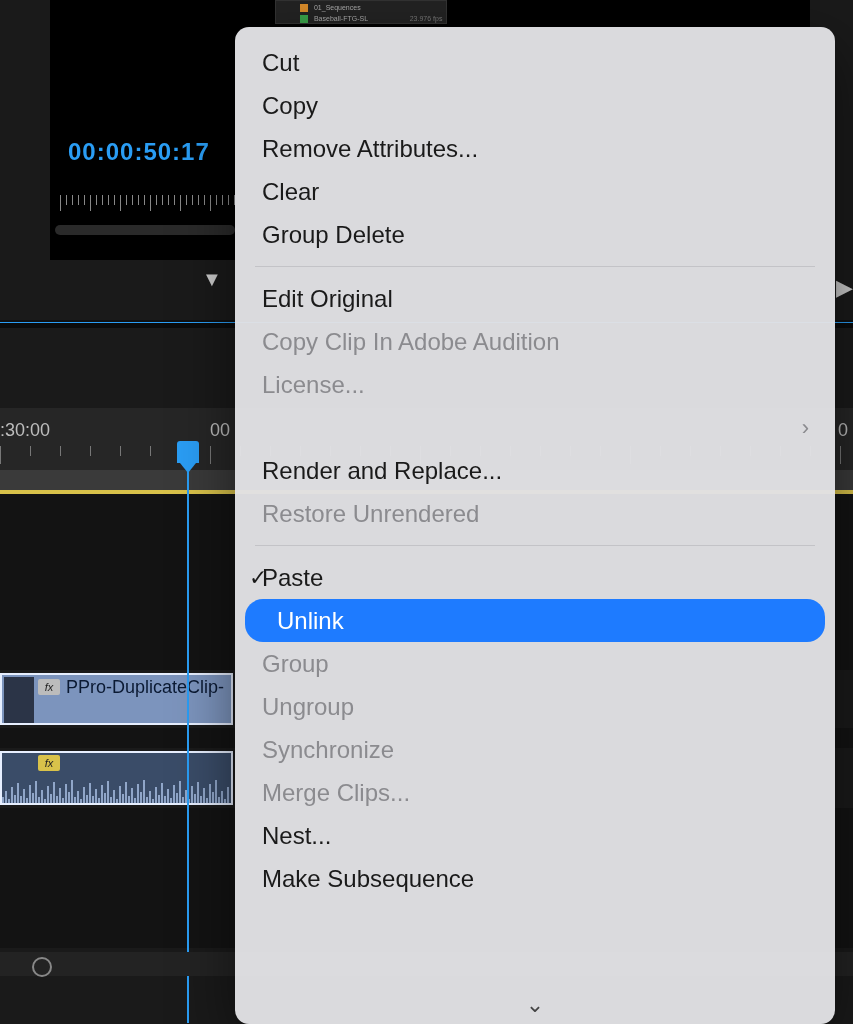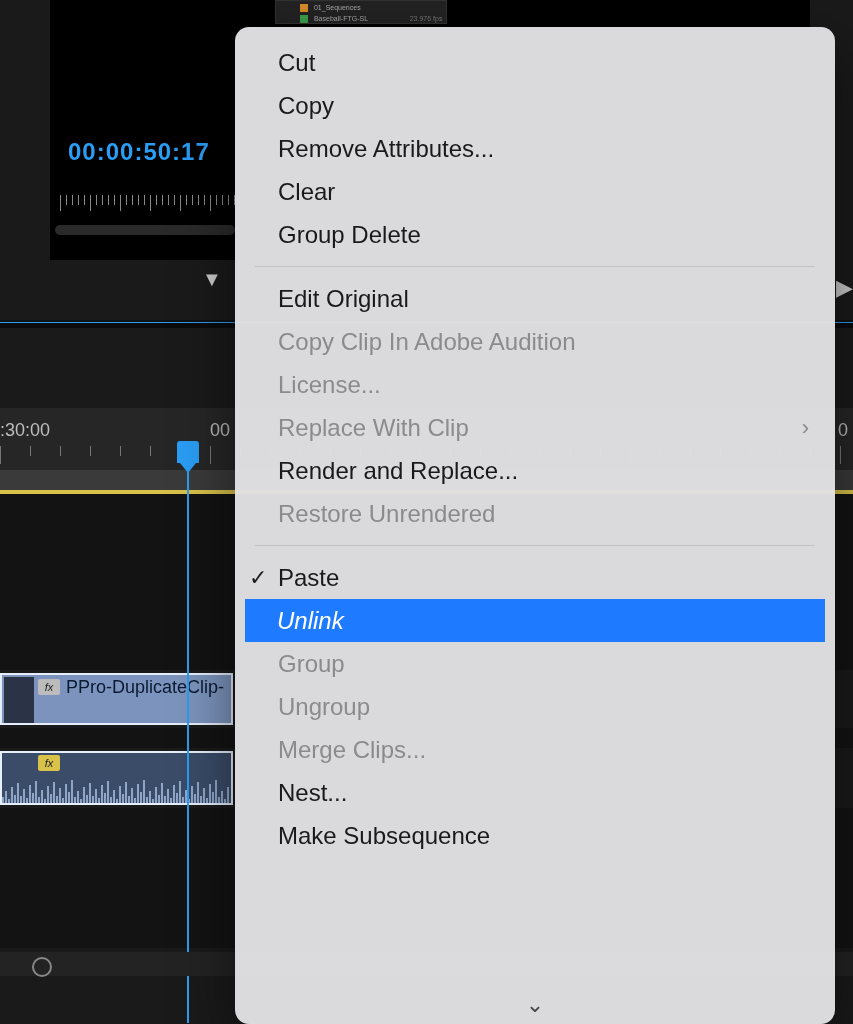--- a/index.html
+++ b/index.html
@@ -58,24 +58,24 @@
 
   .track-dark{position:absolute;left:0;width:853px;background:#131313;}
   .scroll-row{position:absolute;left:0;top:624px;width:853px;height:24px;background:#232323;}
   .scroll-knob{position:absolute;left:32px;top:629px;width:16px;height:16px;border:2px solid #888;border-radius:50%;}
 
   
   .ctx{position:absolute;left:235px;top:27px;width:600px;height:997px;
     background:rgba(225,225,228,0.97);border-radius:14px;
     box-shadow:0 20px 60px rgba(0,0,0,.5);padding-top:14px;box-sizing:border-box;
     overflow:hidden;}
-  .ctx .item{position:relative;height:43px;line-height:43px;padding-left:43px;
+  .ctx .item{position:relative;height:43px;line-height:43px;padding-left:27px;
     font-size:24px;color:#1a1a1a;}
   .ctx .item.disabled{color:#8b8b8f;}
-  .ctx .item.highlight{background:#1e7bff;color:#fff;border-radius:0;margin:0 10px;padding-left:32px;font-style:italic;}
+  .ctx .item.highlight{background:#1e7bff;color:#fff;border-radius:18px;margin:0 10px;padding-left:32px;}
   .ctx .sep{height:1px;background:#c3c3c7;margin:10px 20px;}
   .ctx .check{position:absolute;left:14px;top:0;font-size:22px;}
   .ctx .sub-arrow{position:absolute;right:26px;top:0;color:#8b8b8f;font-size:22px;}
   .ctx .more-chev{position:absolute;left:50%;bottom:6px;transform:translateX(-50%);
     color:#444;font-size:22px;}
 </style>
 </head>
 <body>
 
 <div class="app-bg">
@@ -276,26 +276,27 @@
   <div class="ctx" id="ctx">
       <div class="item"><span>Cut</span></div>
       <div class="item"><span>Copy</span></div>
       <div class="item"><span>Remove Attributes...</span></div>
       <div class="item"><span>Clear</span></div>
       <div class="item"><span>Group Delete</span></div>
       <div class="sep"></div>
       <div class="item"><span>Edit Original</span></div>
       <div class="item disabled"><span>Copy Clip In Adobe Audition</span></div>
       <div class="item disabled"><span>License...</span></div>
-      <div class="item disabled"><span>Replace With Clip</span><span class="sub-arrow">›</span></div>
+      <div class="item disabled"><span class="sub-arrow">›</span></div>
       <div class="item"><span>Render and Replace...</span></div>
       <div class="item disabled"><span>Restore Unrendered</span></div>
       <div class="sep"></div>
       <div class="item"><span class="check">✓</span><span>Paste</span></div>
       <div class="item highlight"><span>Unlink</span></div>
       <div class="item disabled"><span>Group</span></div>
       <div class="item disabled"><span>Ungroup</span></div>
+      <div class="item disabled"><span>Synchronize</span></div>
       <div class="item disabled"><span>Merge Clips...</span></div>
       <div class="item"><span>Nest...</span></div>
       <div class="item"><span>Make Subsequence</span></div>
       <div class="more-chev">⌄</div>
     </div>
 </div>
 
 </body></html>

